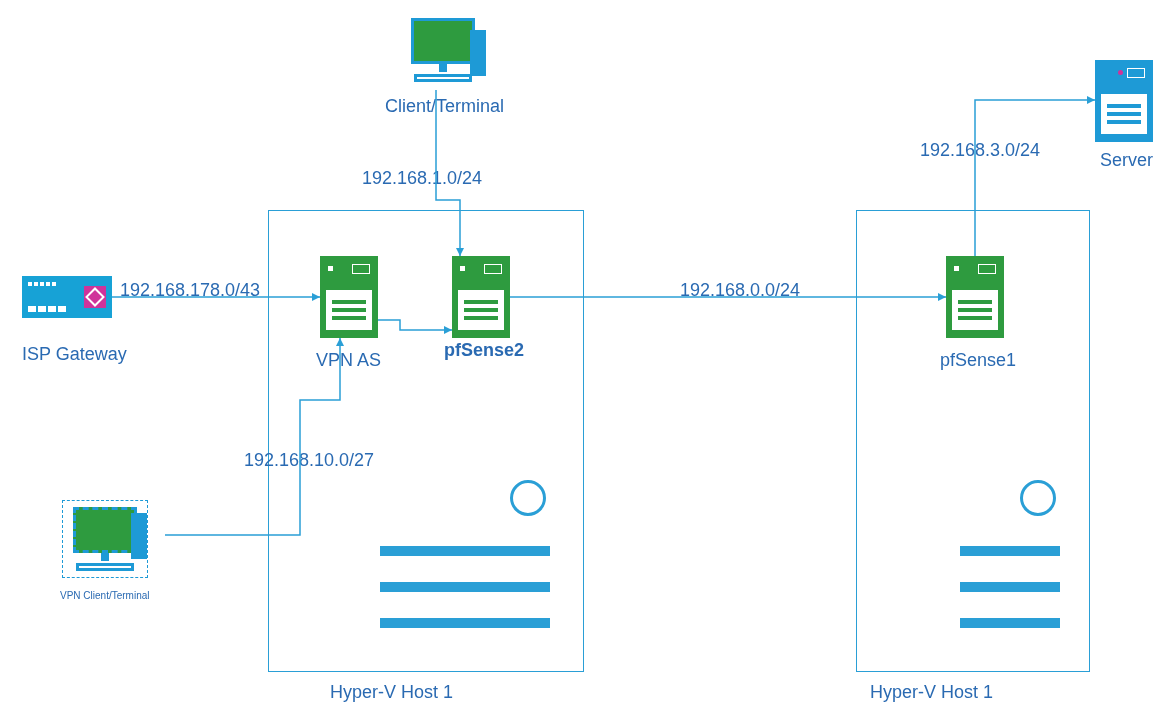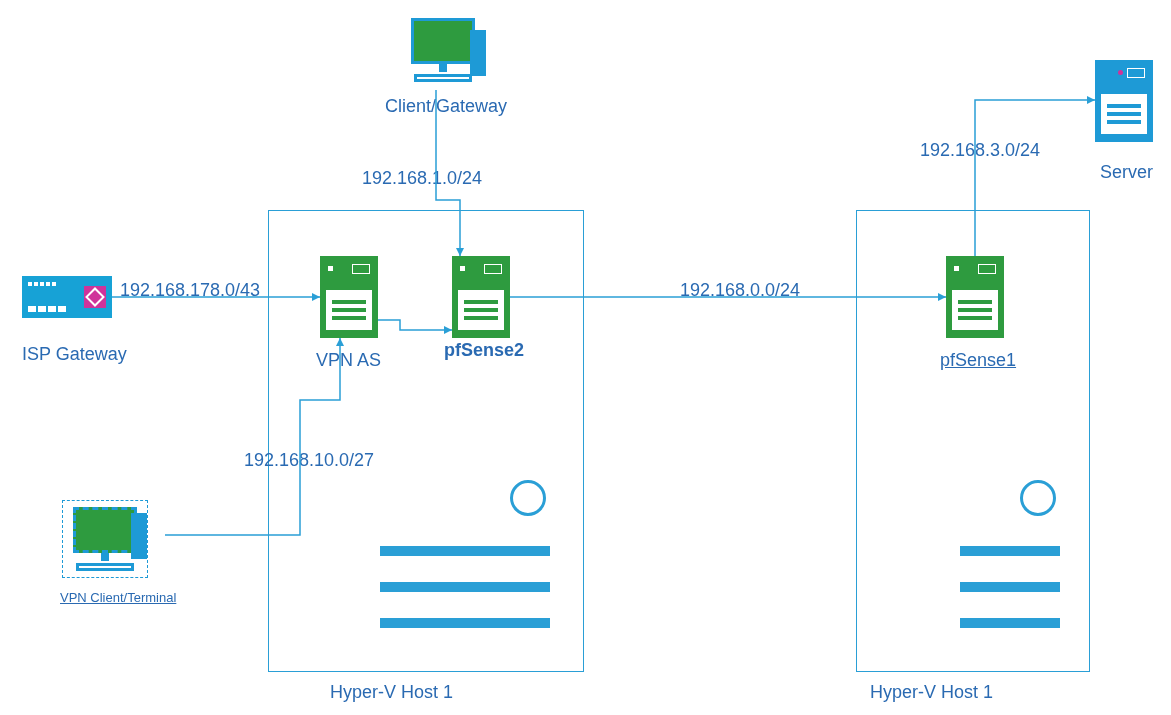--- a/index.html
+++ b/index.html
@@ -9,21 +9,21 @@
     height: 715px;
     background: #ffffff;
     font-family: "Segoe UI", Arial, sans-serif;
     position: relative;
     color: #2a6ab2;
   }
   .stage { position: relative; width: 1171px; height: 715px; }
 
   
   .label { position: absolute; font-size: 18px; color: #2a6ab2; white-space: nowrap; }
-  .label.small { font-size: 13px; text-decoration: underline; }
+  .label.small { font-size: 10px; }
 
   
   .host-box {
     position: absolute;
     border: 1px solid #2a9fd6;
     background: transparent;
   }
   .host-circle {
     position: absolute;
     width: 36px; height: 36px;
@@ -162,42 +162,42 @@
     <div class="body">
         <div class="slot"></div>
         <div class="ctl"></div>
       <div class="panel">
           <div class="L"></div>
           <div class="L"></div>
           <div class="L"></div>
         </div>
     </div>
   </div>
-  <div class="label" style="left:940px; top:350px;text-decoration:underline;">pfSense1</div>
+  <div class="label" style="left:940px; top:350px;">pfSense1</div>
 
   <div class="tower" style="left:1095px; top:60px;">
     <div class="body blue">
         <div class="slot"></div>
         <div class="dot"></div>
       <div class="panel blue">
           <div class="L"></div>
           <div class="L"></div>
           <div class="L"></div>
         </div>
     </div>
   </div>
-  <div class="label" style="left:1100px; top:162px;">Server</div>
+  <div class="label" style="left:1100px; top:150px;">Server</div>
 
   <div class="pc" style="left:400px; top:18px;">
     <div class="mon"></div>
     <div class="neck"></div>
     <div class="kb"></div>
     <div class="towerside"></div>
   </div>
-  <div class="label" style="left:385px; top:96px;">Client/Gateway</div>
+  <div class="label" style="left:385px; top:96px;">Client/Terminal</div>
 
   <div class="pc dashwrap" style="left:62px; top:500px;">
     <div class="mon dashed"></div>
     <div class="neck"></div>
     <div class="kb"></div>
     <div class="towerside"></div>
   </div>
   <div class="label small" style="left:60px; top:590px;">VPN Client/Terminal</div>
 
   <div class="label" style="left:120px; top:280px;">192.168.178.0/43</div>

